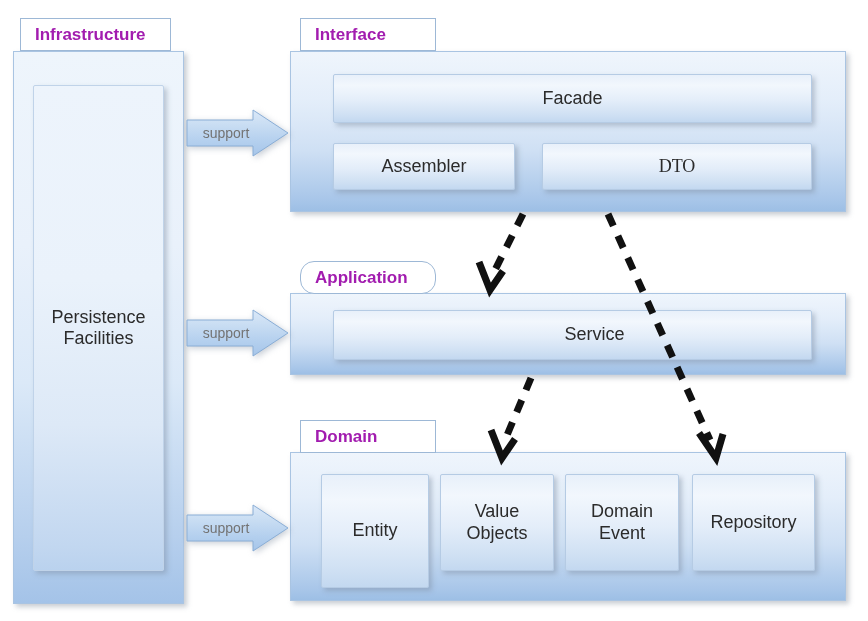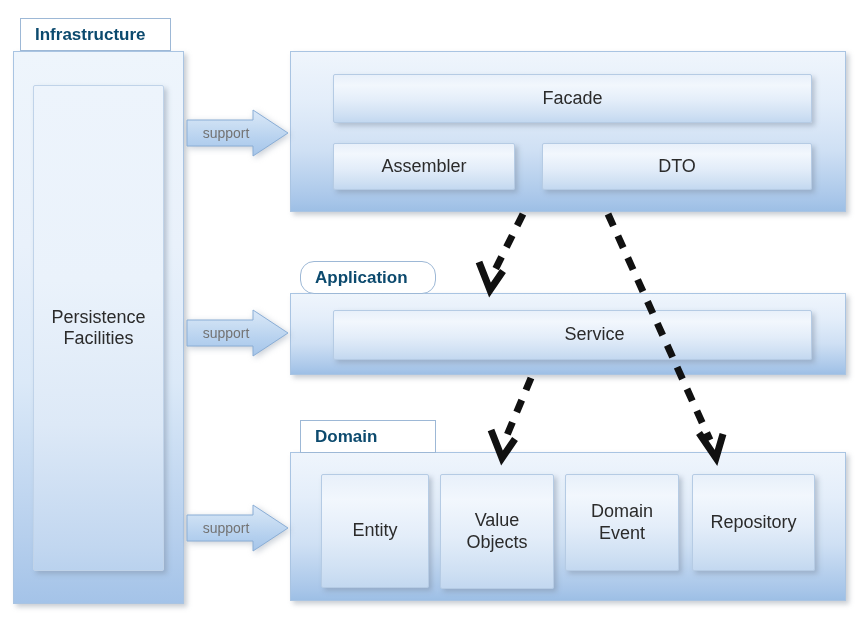--- a/index.html
+++ b/index.html
@@ -18,21 +18,21 @@
     background: #ffffff;
     overflow: hidden;
   }
 
   
   .tab {
     position: absolute;
     box-sizing: border-box;
     background: #ffffff;
     border: 1px solid #9db8d6;
-    color: #0c4a6e;
+    color: #a21caf;
     font-weight: bold;
     font-size: 17px;
     display: flex;
     align-items: center;
     padding-left: 14px;
     z-index: 6;
   }
 
   
   .panel {
@@ -140,47 +140,50 @@
 
   <div class="tab" style="left:20px; top:18px; width:151px; height:33px;">
     <span>Infrastructure</span>
   </div>
   <div class="panel tall" style="left:13px; top:51px; width:171px; height:553px;"></div>
   <div class="box column" style="left:33px; top:85px; width:131px; height:486px;">
     <span class="lbl">Persistence
 Facilities</span>
   </div>
 
+  <div class="tab" style="left:300px; top:18px; width:136px; height:33px;">
+    <span>Interface</span>
+  </div>
   <div class="panel" style="left:290px; top:51px; width:556px; height:161px;"></div>
   <div class="box" style="left:333px; top:143px; width:182px; height:47px;">
     <span class="lbl">Assembler</span>
   </div>
   <div class="box" style="left:333px; top:74px; width:479px; height:49px;">
     <span class="lbl">Facade</span>
   </div>
-  <div class="box" style="left:542px; top:143px; width:270px; height:47px;">
+  <div class="box" style="left:542px; top:143px; width:270px; height:47px;font-family:Liberation Serif, serif;">
     <span class="lbl">DTO</span>
   </div>
 
   <div class="tab" style="left:300px; top:261px; width:136px; height:33px;border-radius:14px;">
     <span>Application</span>
   </div>
   <div class="panel" style="left:290px; top:293px; width:556px; height:82px;"></div>
   <div class="box" style="left:333px; top:310px; width:479px; height:50px;padding-left:44px;">
     <span class="lbl">Service</span>
   </div>
 
   <div class="tab" style="left:300px; top:420px; width:136px; height:33px;">
     <span>Domain</span>
   </div>
   <div class="panel" style="left:290px; top:452px; width:556px; height:149px;"></div>
   <div class="box" style="left:321px; top:474px; width:108px; height:114px;">
     <span class="lbl">Entity</span>
   </div>
-  <div class="box" style="left:440px; top:474px; width:114px; height:115px;align-items:center;">
+  <div class="box" style="left:440px; top:474px; width:114px; height:97px;align-items:center;">
     <span class="lbl">Value
 Objects</span>
   </div>
   <div class="box" style="left:565px; top:474px; width:114px; height:97px;">
     <span class="lbl">Domain
 Event</span>
   </div>
   <div class="box" style="left:692px; top:474px; width:123px; height:97px;">
     <span class="lbl">Repository</span>
   </div>

